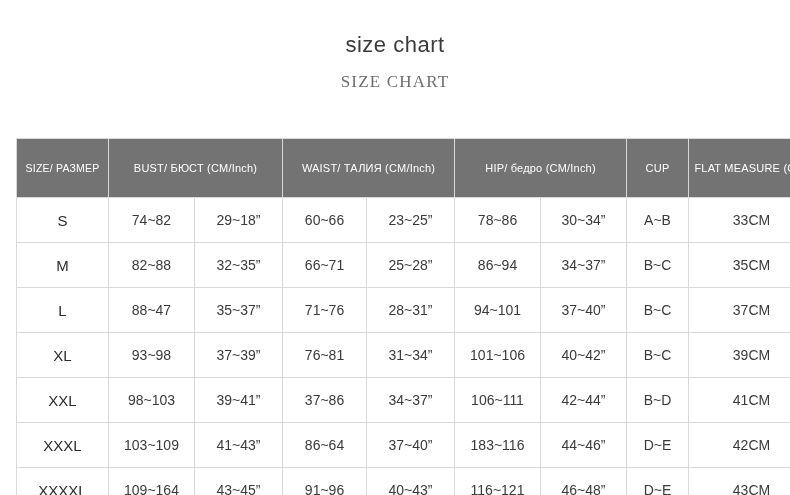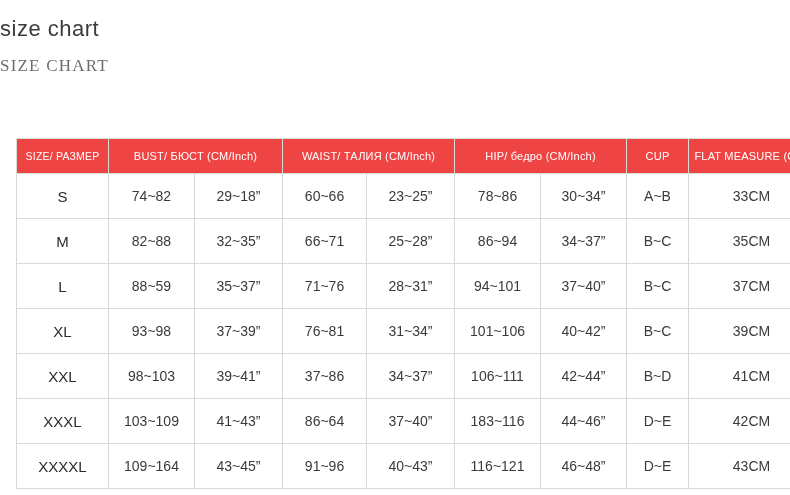--- a/index.html
+++ b/index.html
@@ -14,22 +14,22 @@
     color: #2b2b2b;
     overflow: hidden;
   }
   .page {
     position: relative;
     width: 790px;
     height: 495px;
     box-sizing: border-box;
   }
   .titles {
-    text-align: left;
-    padding-top: 16px;
+    text-align: center;
+    padding-top: 32px;
   }
   .title-main {
     font-size: 22px;
     font-weight: 400;
     color: #3b3b3b;
     letter-spacing: 0.5px;
     line-height: 26px;
   }
   .title-sub {
     margin-top: 14px;
@@ -51,27 +51,27 @@
     table-layout: fixed;
   }
   table.size-table th,
   table.size-table td {
     border: 1px solid #d9d9d9;
     text-align: center;
     vertical-align: middle;
     font-weight: 400;
   }
   thead th {
-    background: #ef4444;
+    background: #737373;
     color: #ffffff;
     font-size: 11px;
     height: 34px;
     border: 1px solid #2f2f2f;
     letter-spacing: 0.2px;
-    padding: 0 2px;
+    padding: 12px 2px;
     white-space: nowrap;
   }
   thead th.col-size {
     font-size: 10.5px;
   }
   tbody td {
     height: 42px;
     font-size: 14px;
     color: #3a3a3a;
     background: #ffffff;
@@ -146,21 +146,21 @@
           <td>32~35”</td>
           <td>66~71</td>
           <td>25~28”</td>
           <td>86~94</td>
           <td>34~37”</td>
           <td>B~C</td>
           <td class="flat-cell">35CM</td>
         </tr>
         <tr>
           <td class="size-cell">L</td>
-          <td>88~59</td>
+          <td>88~47</td>
           <td>35~37”</td>
           <td>71~76</td>
           <td>28~31”</td>
           <td>94~101</td>
           <td>37~40”</td>
           <td>B~C</td>
           <td class="flat-cell">37CM</td>
         </tr>
         <tr>
           <td class="size-cell">XL</td>

